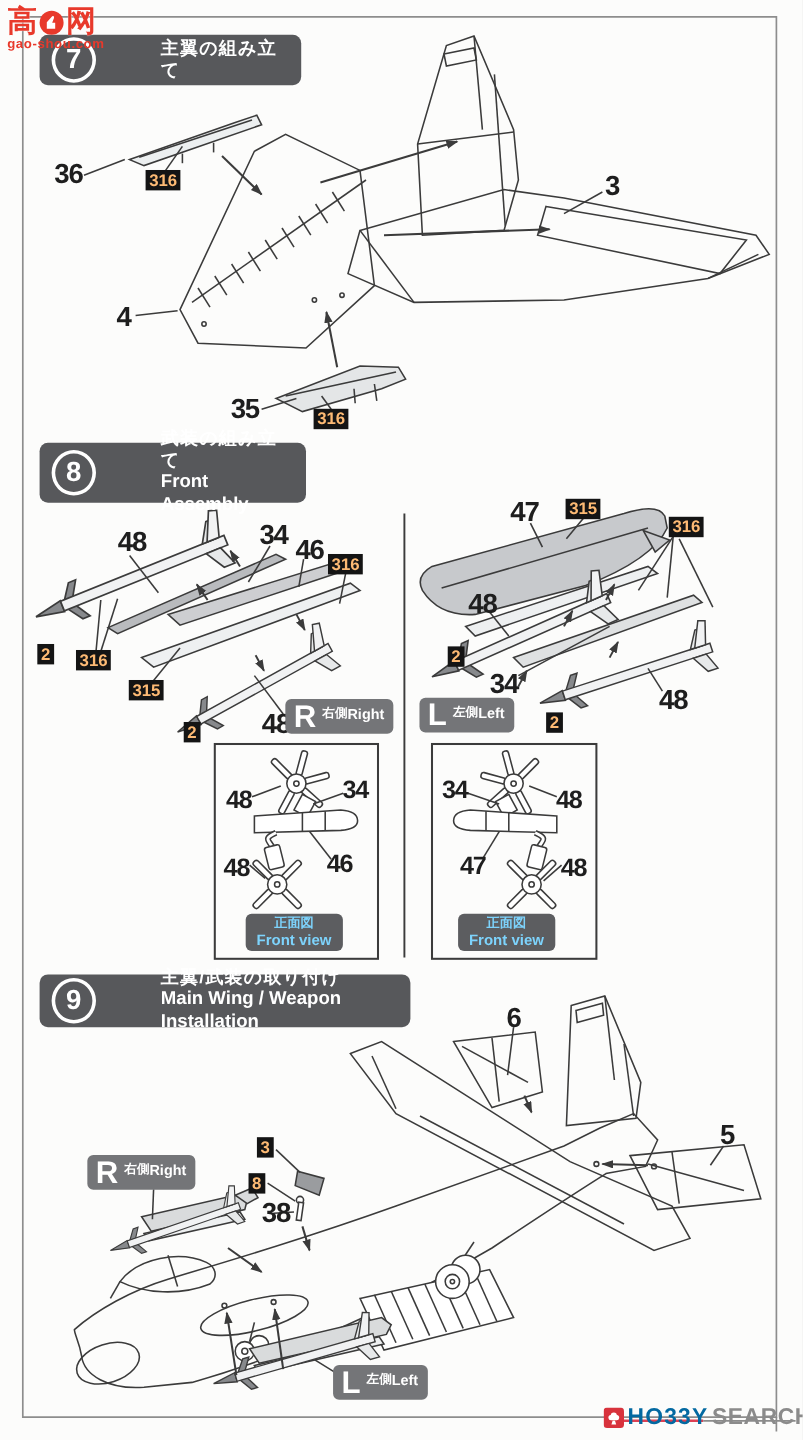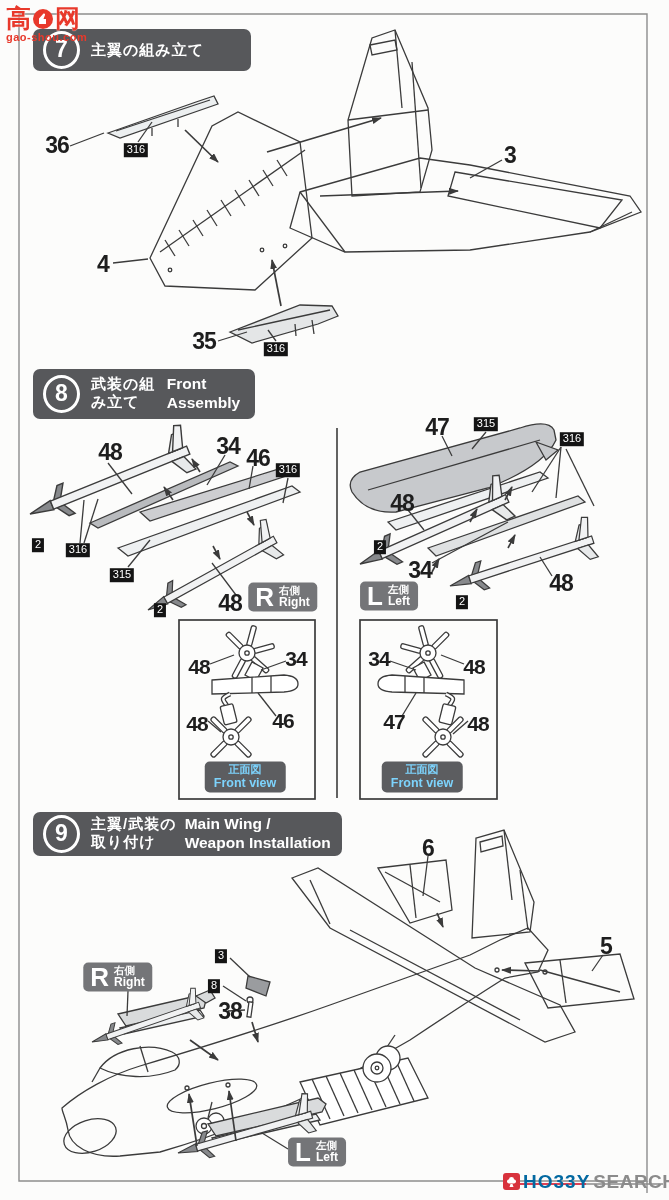--- a/index.html
+++ b/index.html
@@ -2,39 +2,39 @@
 <html><head>
 <meta charset="utf-8">
 <style>
   html,body{margin:0;padding:0;background:#e8e8e8;}
   #page{position:relative;width:669px;height:1200px;background:#fcfcfb;overflow:hidden;
         font-family:"Liberation Sans",sans-serif;}
   #art{position:absolute;left:0;top:0;z-index:1;}
   .plabel{position:absolute;transform:translate(-50%,-50%);font-weight:bold;font-size:23px;
           color:#1e1e1e;z-index:3;letter-spacing:-1px;white-space:nowrap;}
   .plabel.sm{font-size:21px;}
-  .bbadge{position:absolute;transform:translate(-50%,-50%);background:#141414;color:#ffffff;
-          font-weight:normal;font-size:11px;line-height:1.05;padding:1px 3px;z-index:3;
+  .bbadge{position:absolute;transform:translate(-50%,-50%);background:#141414;color:#fdba74;
+          font-weight:bold;font-size:14px;line-height:1.05;padding:1px 3px;z-index:3;
           white-space:nowrap;}
   .sbadge{position:absolute;transform:translate(-50%,-50%);background:#747578;border-radius:5px;
           color:#fff;display:flex;align-items:center;gap:5px;padding:1px 8px 2px 7px;z-index:3;}
   .sbadge .ltr{font-weight:bold;font-size:26px;line-height:1;}
-  .sbadge .col{display:flex;flex-direction:column;line-height:1.1;}
+  .sbadge .col{display:flex;flex-direction:row;line-height:1.1;}
   .sbadge .jp{font-weight:bold;font-size:10.5px;}
   .sbadge .en{font-weight:bold;font-size:12px;}
   .fvbadge{position:absolute;transform:translate(-50%,-50%);background:#5c5d60;border-radius:5px;
            color:#7dd3fc;text-align:center;line-height:1.15;padding:2px 9px;z-index:3;}
   .fvbadge .jp{font-weight:bold;font-size:11px;display:block;}
   .fvbadge .en{font-weight:bold;font-size:12.5px;display:block;}
   .stephdr{position:absolute;background:#57585b;border-radius:7px;display:flex;align-items:center;
            z-index:3;padding:0 10px;box-sizing:border-box;}
   .stephdr .circ{width:31px;height:31px;border:3px solid #fff;border-radius:50%;display:flex;
                  align-items:center;justify-content:center;font-weight:bold;font-size:23px;
                  color:#fff;margin-right:11px;flex:none;padding-bottom:1px;}
-  .stephdr .titles{display:flex;flex-direction:row;line-height:1.2;color:#fff;}
+  .stephdr .titles{display:flex;flex-direction:column;line-height:1.2;color:#fff;margin-left:43px;}
   .stephdr .jp{font-weight:bold;font-size:15px;letter-spacing:1px;}
   .stephdr .en{font-weight:bold;font-size:15.5px;}
   #watermark{position:absolute;left:6px;top:6px;z-index:4;color:#e8392b;}
   #watermark .row{display:flex;align-items:center;gap:1px;}
   #watermark .cjk{font-weight:bold;font-size:25px;line-height:1;text-shadow:0 0 1px #fff;}
   #watermark .dom{font-weight:bold;font-size:11px;letter-spacing:0.5px;margin-top:0px;}
   #footerlogo{position:absolute;left:503px;top:1172px;z-index:4;display:flex;align-items:center;
               gap:3px;}
   #footerlogo .hobby{font-weight:bold;font-size:19px;color:#0369a1;letter-spacing:1px;line-height:1;}
   #footerlogo .search{font-weight:bold;font-size:19px;color:#8b8b8b;letter-spacing:0.5px;line-height:1;}

